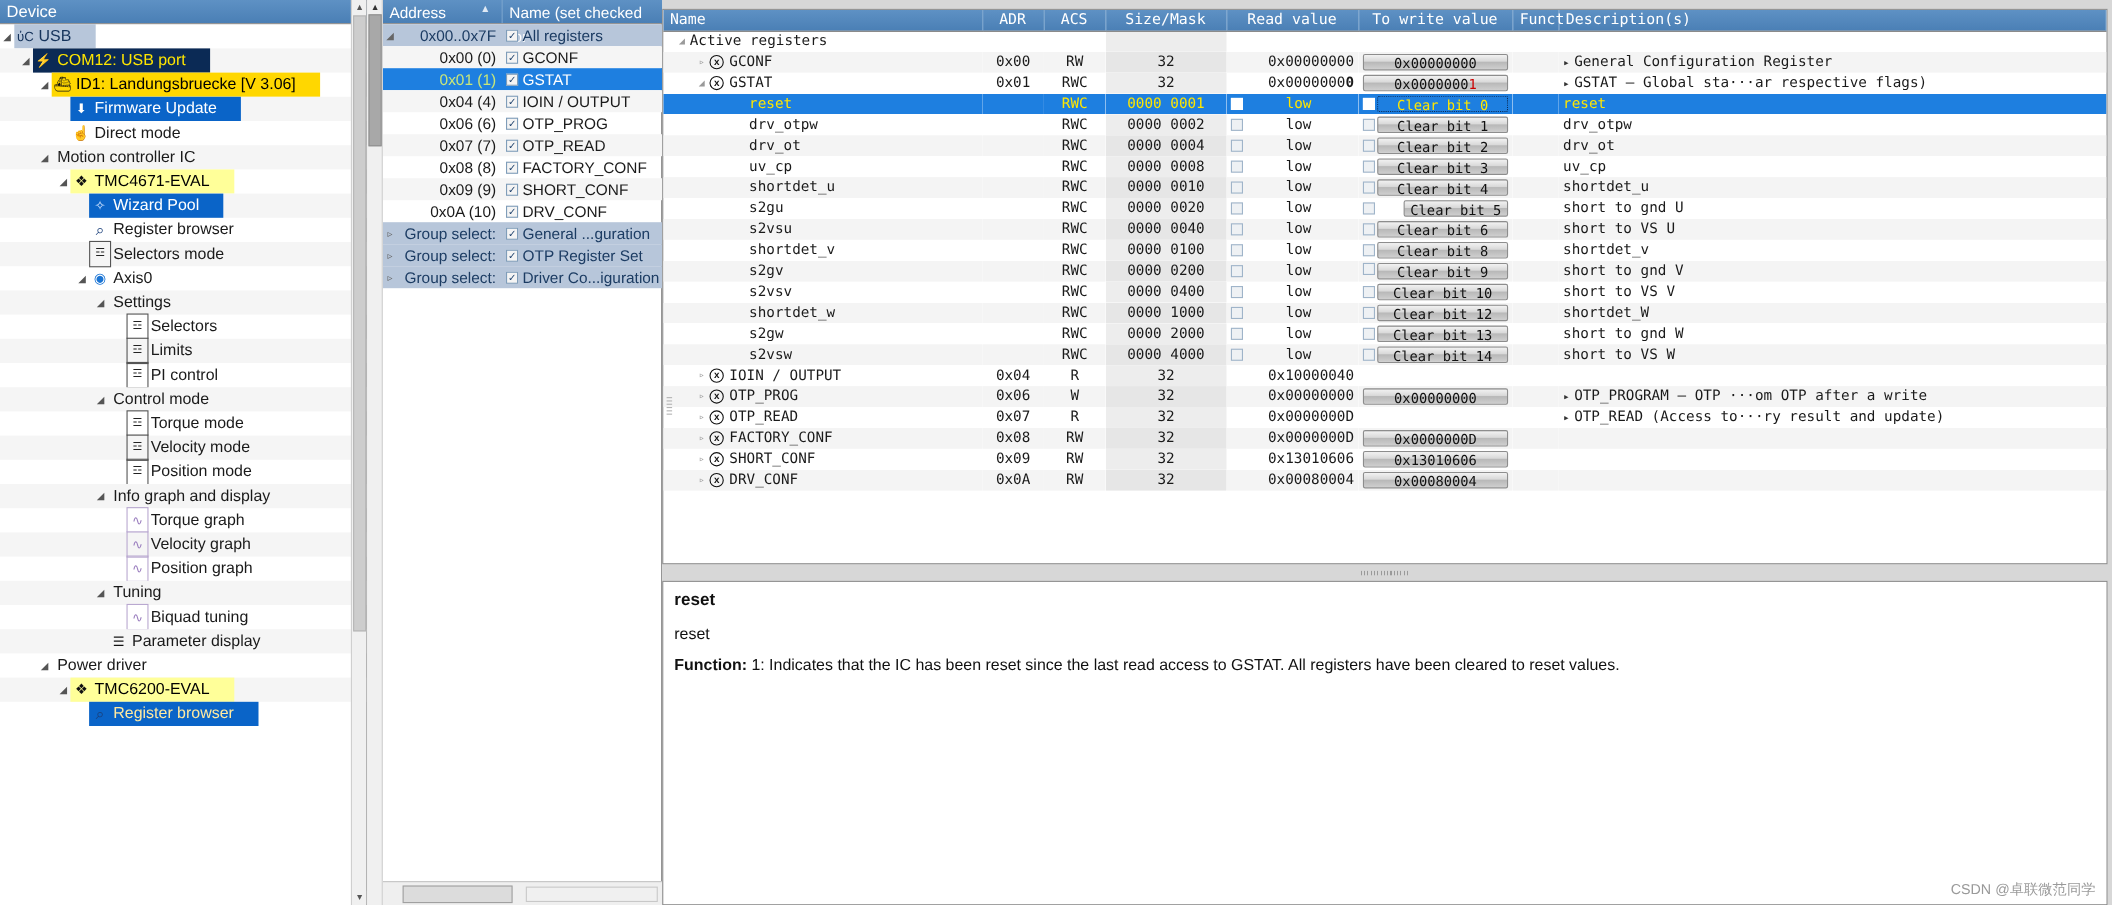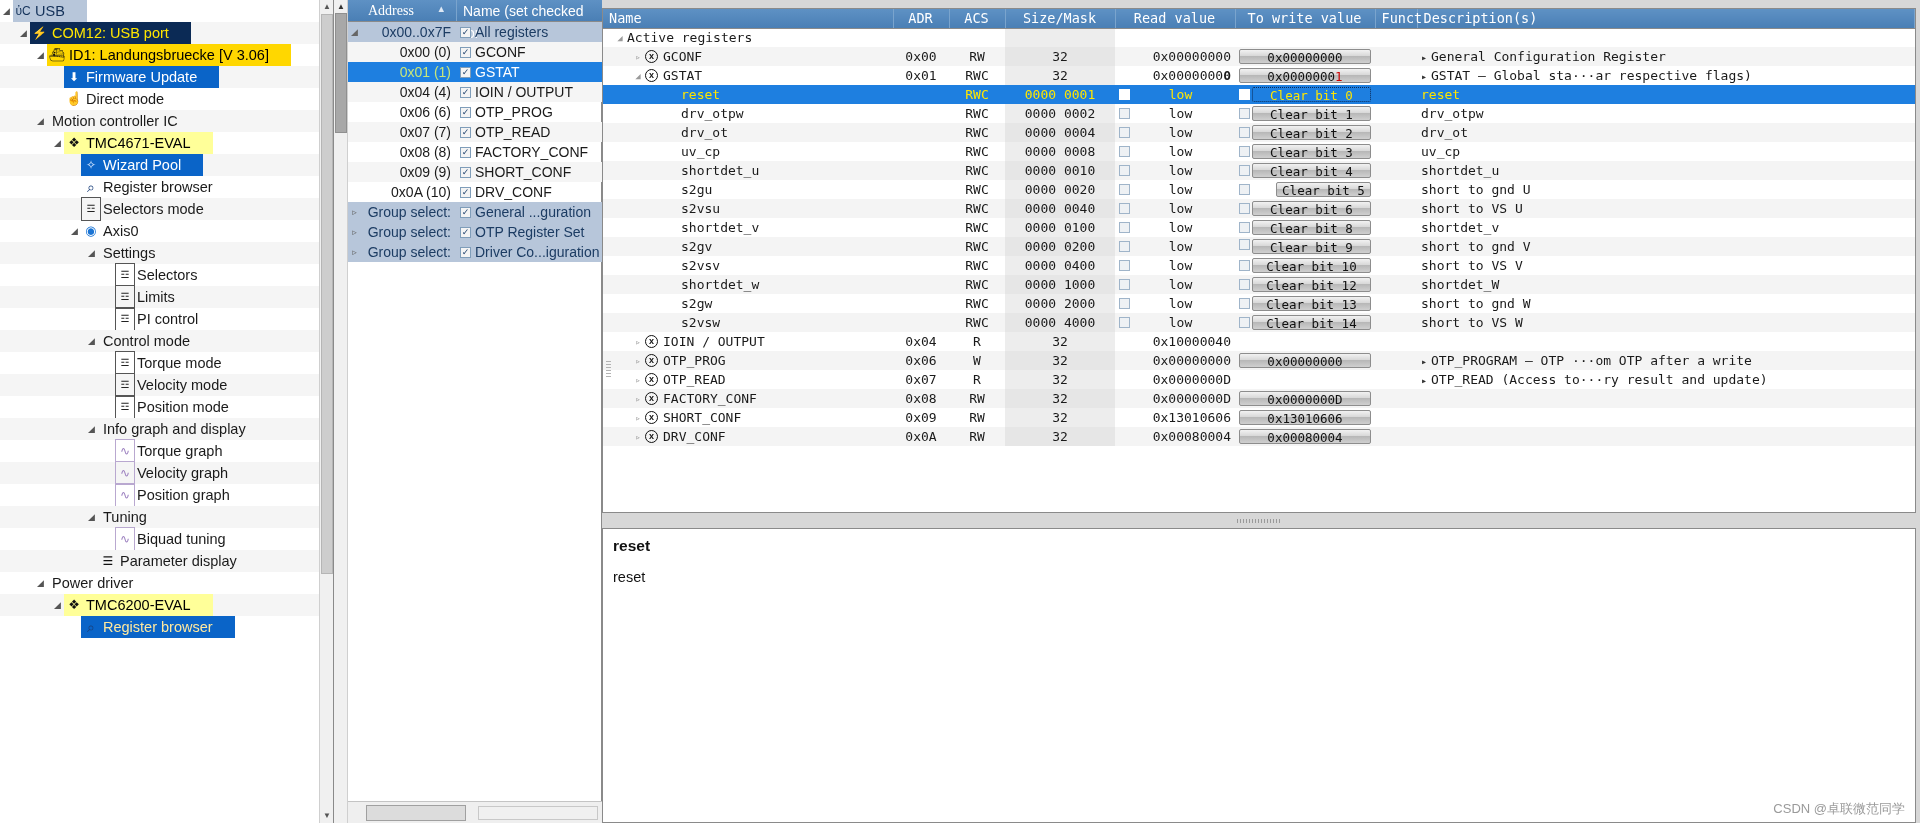--- a/index.html
+++ b/index.html
@@ -113,21 +113,21 @@
     position:absolute; top:1px; left:1px; width:12px; height:12px;
     font-size:8px; text-align:center; line-height:12px; color:#333;
   }
   #addr-inner { margin-left:14px; width:254px; position:relative; }
   #addr-header {
     display:flex; height:22px;
     background: linear-gradient(to bottom, #5e91c4 0%, #4a7fb5 100%);
     color:#fff; font-size:14px; line-height:22px;
     border-bottom:1px solid #8a8a8a;
   }
-  #addr-header .c1 { width:108px; padding-left:20px; position:relative;font-family:Liberation Serif, serif; }
+  #addr-header .c1 { width:108px; padding-left:6px; position:relative; }
   #addr-header .c2 { flex:1; padding-left:6px; border-left:1px solid #7aa4cd; }
   #addr-header .sortmark {
     position:absolute; right:12px; top:-3px; font-size:11px; color:#dfe9f5;
   }
   .arow {
     display:flex; height:20px; line-height:20px;
     font-size:14px; color:#1a1a1a; white-space:nowrap;
   }
   .arow.alt { background:#f5f5f5; }
   .arow .a-addr { width:108px; text-align:right; padding-right:5px; }
@@ -280,20 +280,21 @@
     font-size:13px; color:#9a9a9a;
     font-family:"Liberation Sans", sans-serif;
   }
 </style>
 </head>
 <body>
 
 <div id="app">
 
   <div id="device-panel">
+    <div id="device-header">Device</div>
     <div class="tree-rows" id="tree-rows">
         <div class="trow">
           <span style="display: inline-block; flex: 0 0 0px; width: 0px;"></span>
           <span class="exp">◢</span>
           <span class="hl sel-steel">
             <span class="ico" style="font-size:12px;transform:rotate(0deg);">ὐC</span>
             <span class="lbl">USB</span>
           </span>
         </div>
         <div class="trow alt">
@@ -1181,17 +1182,20 @@
       </div>
     </div>
 
     <div id="splitter">
       <div class="dots"></div>
     </div>
 
     <div id="desc-pane">
       <div id="desc-title">reset</div>
       <div id="desc-sub">reset</div>
+      <div id="desc-func">
+        <b>Function:</b><span> 1: Indicates that the IC has been reset since the last read access to GSTAT. All registers have been cleared to reset values.</span>
+      </div>
       <div id="watermark">CSDN @卓联微范同学</div>
     </div>
 
   </div>
 </div>
 
 </body></html>

